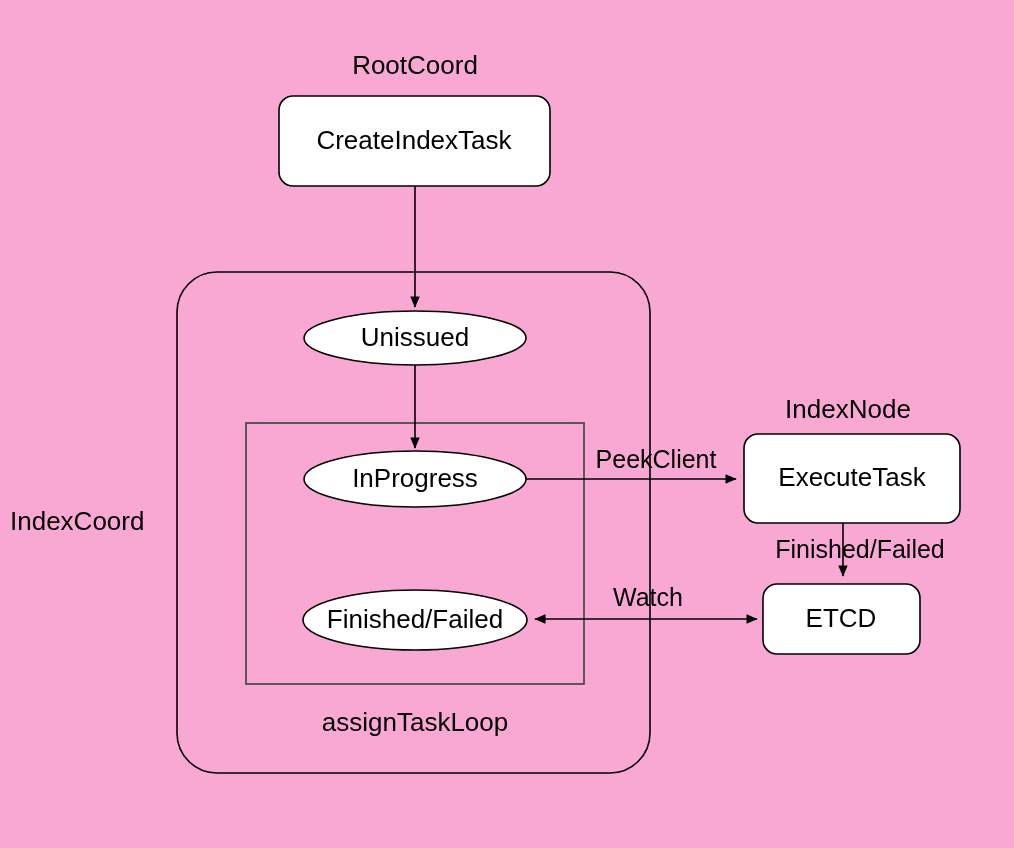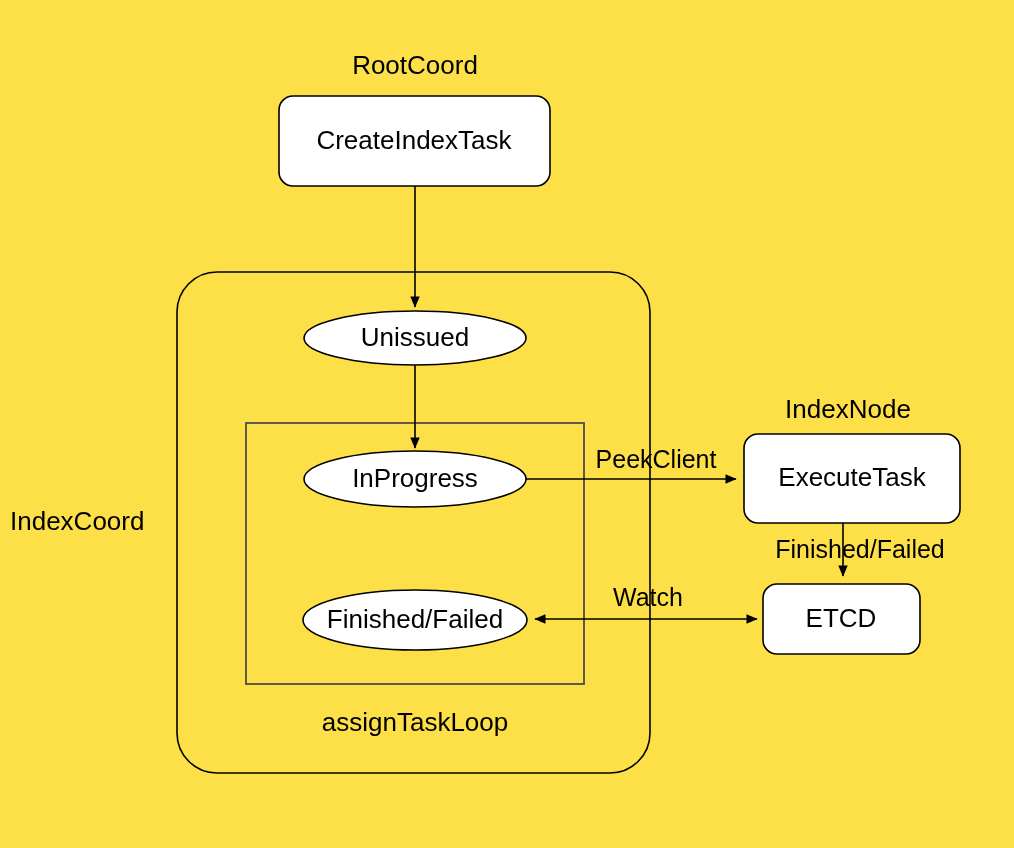--- a/index.html
+++ b/index.html
@@ -11,21 +11,21 @@
   body {
     width: 1014px;
     height: 848px;
     font-family: "Liberation Sans", sans-serif;
     overflow: hidden;
   }
   #diagram-root {
     position: relative;
     width: 1014px;
     height: 848px;
-    background: #fde047;
+    background: #f9a8d4;
   }
   svg.diagram {
     display: block;
     width: 1014px;
     height: 848px;
   }
   .shape-stroke {
     fill: #ffffff;
     stroke: #000000;
     stroke-width: 1.6;

